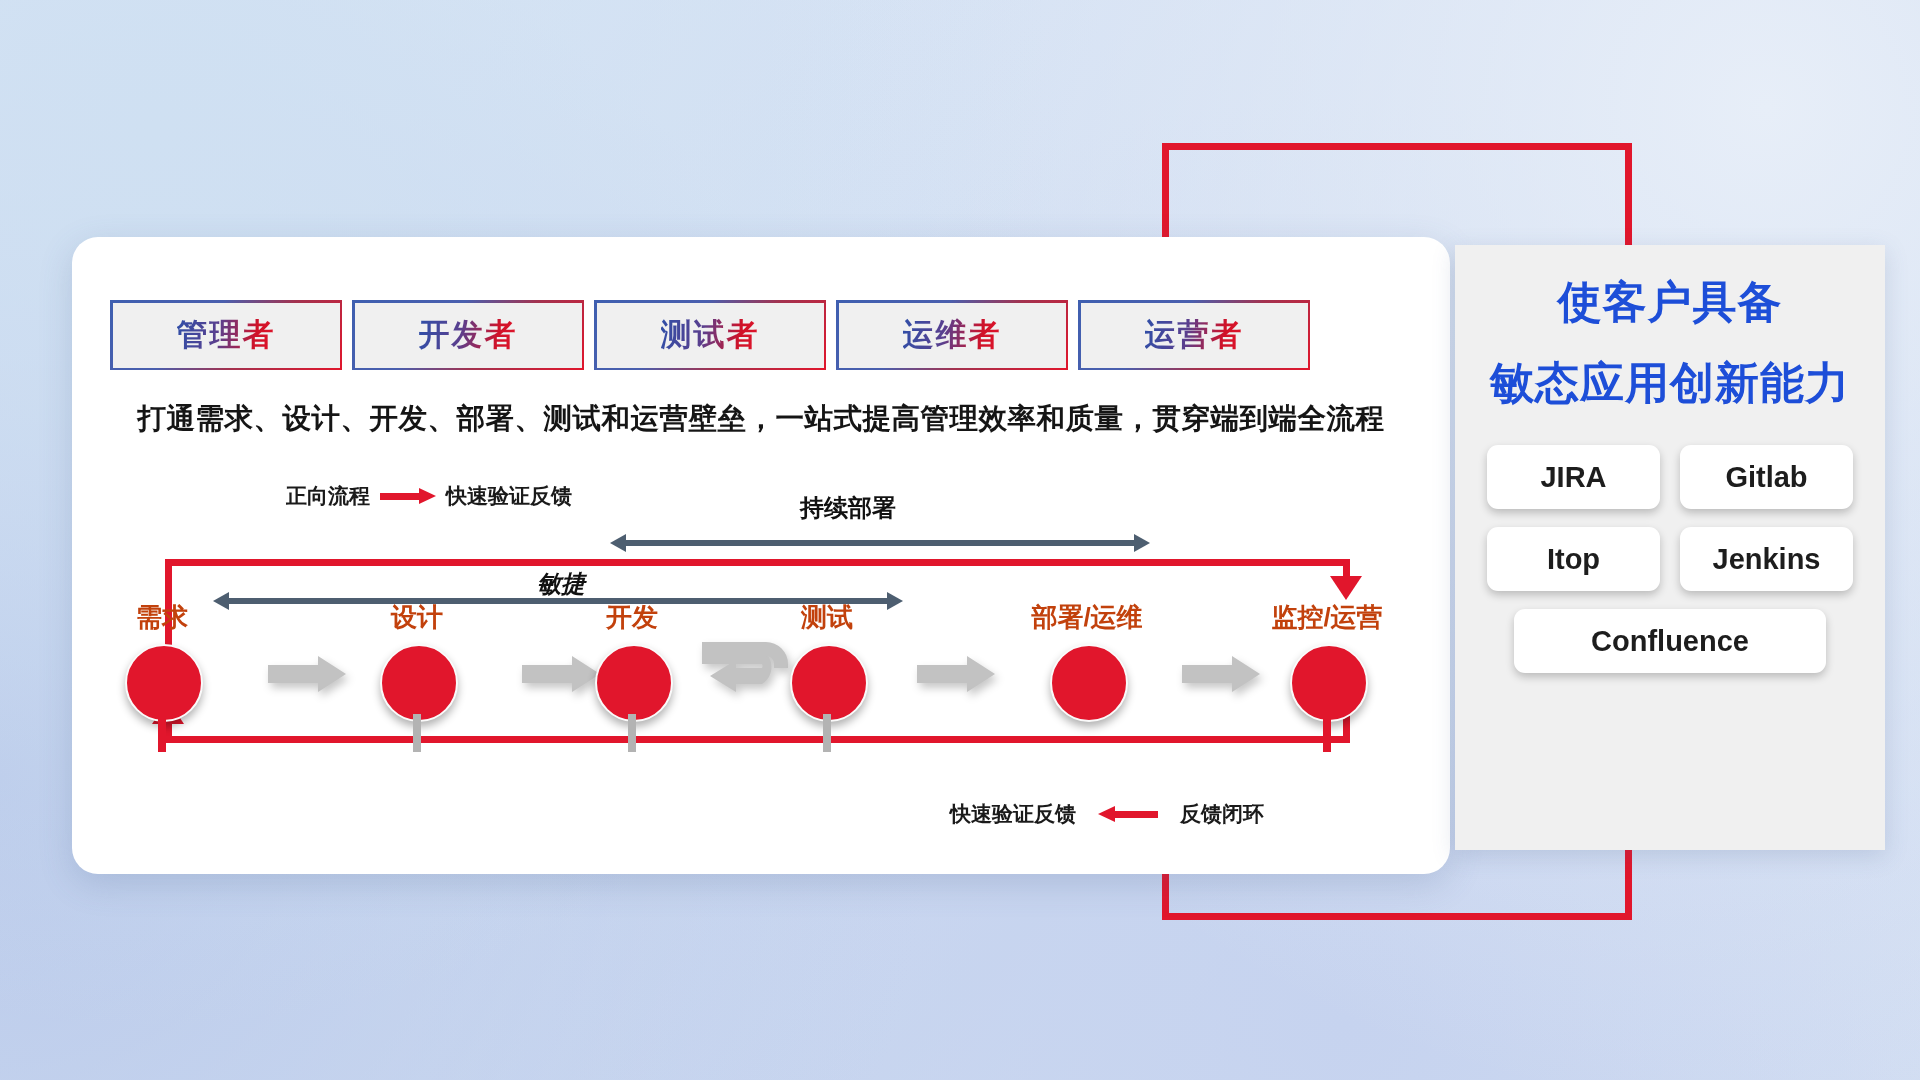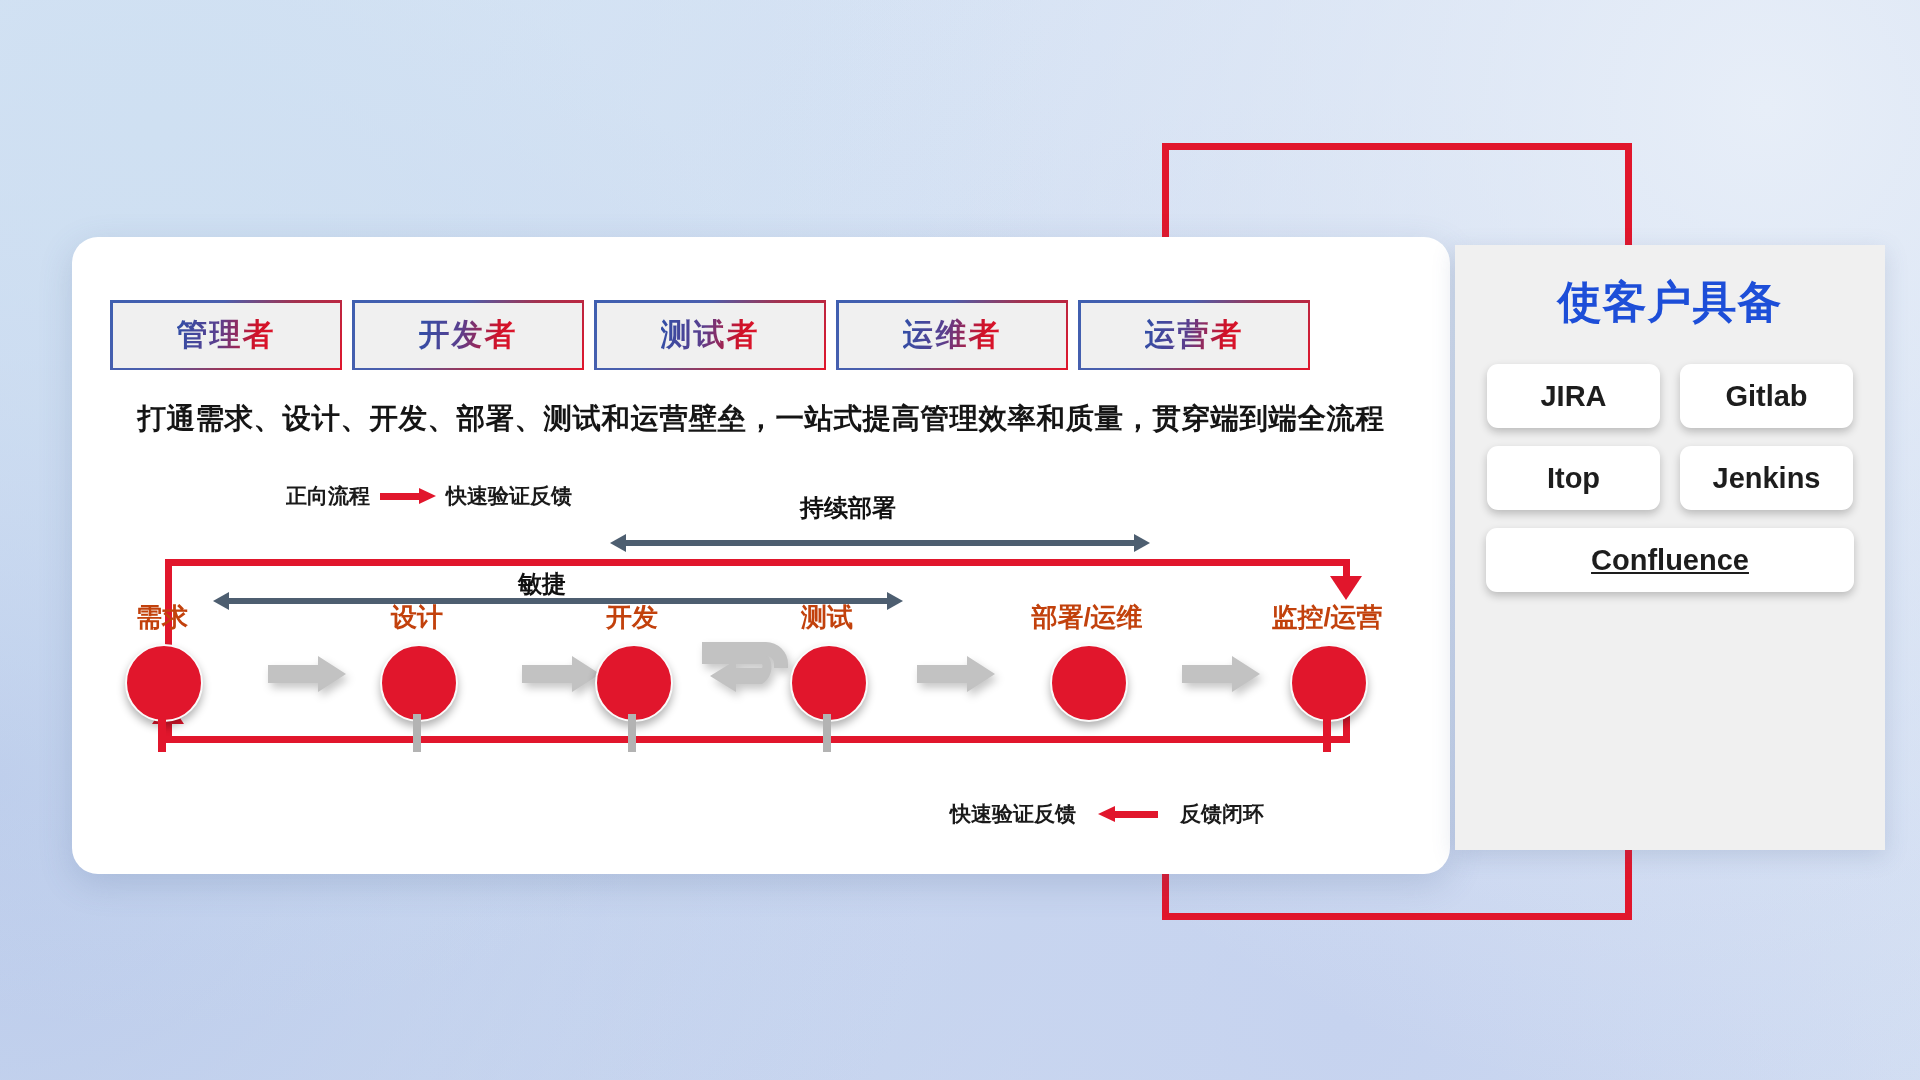--- a/index.html
+++ b/index.html
@@ -114,21 +114,21 @@
   .panel-h div{color:#1d4ed8;font-weight:700;letter-spacing:1px;}
   .ph1{font-size:44px;}
   .ph2{font-size:44px;margin-top:22px;}
   .tools{margin-top:32px;padding:0 14px;display:flex;flex-wrap:wrap;
     gap:18px 20px;justify-content:center;}
   .tool{background:#fff;border-radius:11px;height:64px;
     display:flex;align-items:center;justify-content:center;
     font-size:29px;font-weight:700;color:#1d1d1d;
     box-shadow:0 4px 8px rgba(0,0,0,.22);}
   .tool.half{width:173px;}
-  .tool.full{width:368px;text-decoration:underline;}
+  .tool.full{width:312px;}
 </style>
 </head>
 <body>
 
 <div class="stage">
 
   <div class="red-frame"></div>
 
   <div class="card"></div>
 
@@ -161,21 +161,21 @@
     <div class="lbl">快速验证反馈</div>
   </div>
 
   <div class="dbl-label" style="left:800px;top:492px;">持续部署</div>
   <div class="dbl" style="left:610px;top:534px;width:540px;">
     <div class="hl"></div>
       <div class="shaft"></div>
       <div class="hr"></div>
   </div>
 
-  <div class="dbl-label" style="left:518px;top:568px;">敏捷</div>
+  <div class="dbl-label" style="left:537px;top:568px;font-style:italic;">敏捷</div>
   <div class="dbl" style="left:213px;top:592px;width:690px;">
     <div class="hl"></div>
       <div class="shaft"></div>
       <div class="hr"></div>
   </div>
 
   <div class="loop loop-top"></div>
   <div class="loop loop-left-up"></div>
   <div class="loop loop-right-dn"></div>
   <div class="loop loop-right-up"></div>
@@ -254,20 +254,21 @@
     <div class="arrow-l">
       <div class="head"></div>
         <div class="shaft"></div>
     </div>
     <div class="lbl">反馈闭环</div>
   </div>
 
   <div class="panel">
     <div class="panel-h">
       <div class="ph1">使客户具备</div>
+      <div class="ph2">敏态应用创新能力</div>
     </div>
     <div class="tools">
       <div class="tool half">JIRA</div>
       <div class="tool half">Gitlab</div>
       <div class="tool half">Itop</div>
       <div class="tool half">Jenkins</div>
       <div class="tool full">Confluence</div>
     </div>
   </div>
 

